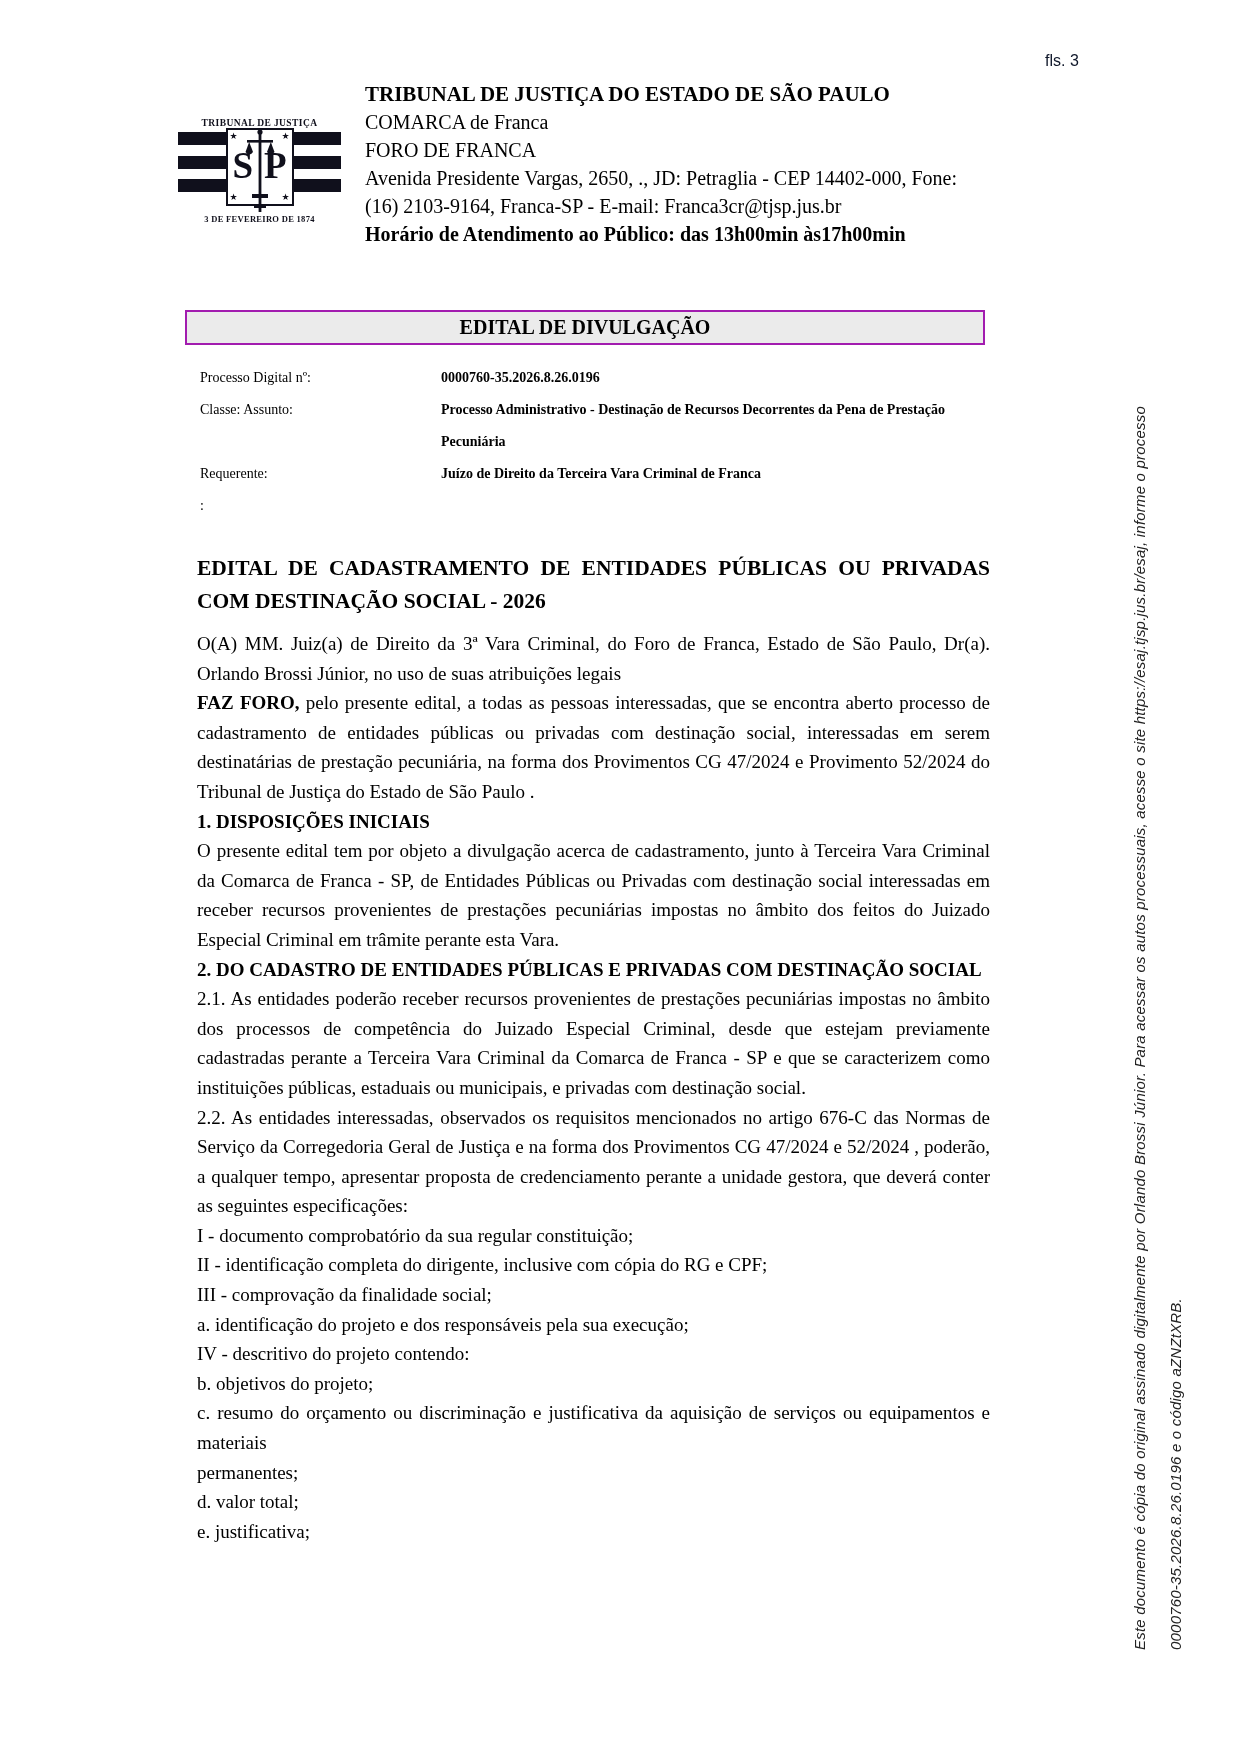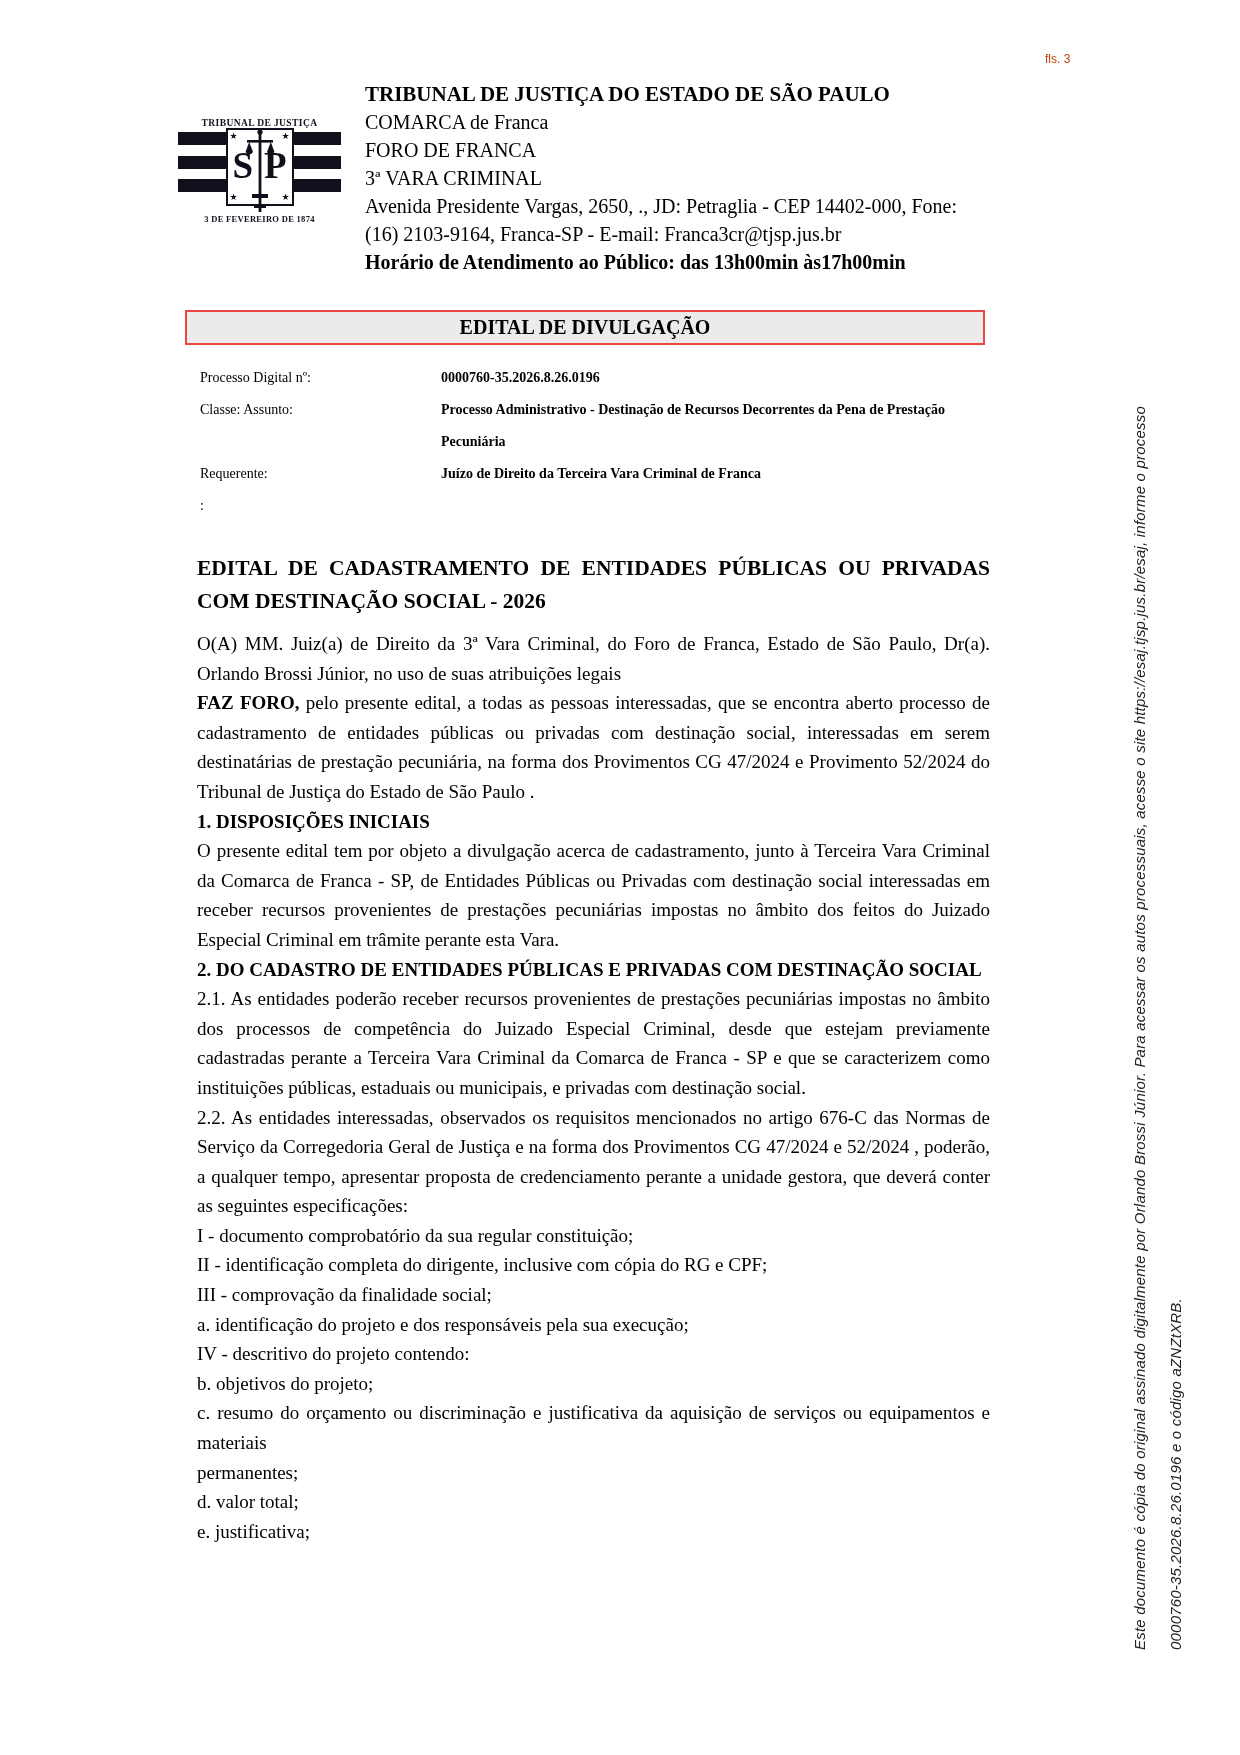--- a/index.html
+++ b/index.html
@@ -1,21 +1,21 @@
 <!DOCTYPE html>
 <html><head>
 <meta charset="utf-8">
 <style>
   html,body{margin:0;padding:0;background:#fff;}
   .page{position:relative;width:1240px;height:1755px;background:#ffffff;color:#000;
         font-family:"Liberation Serif","DejaVu Serif",serif;overflow:hidden;}
 
   
   .folio{position:absolute;left:1045px;top:52px;font-family:"Liberation Sans","DejaVu Sans",sans-serif;
-         font-size:12px;color:#c2410c;}
+         font-size:16px;color:#0f172a;}
 
   
   .header{position:absolute;left:178px;top:80px;width:815px;display:flex;}
   .logo{width:163px;margin-top:38px;flex:0 0 163px;color:#10101c;}
   .logo-title{font-size:9.5px;font-weight:bold;text-align:center;letter-spacing:.4px;margin-bottom:4px;}
   .emblem{position:relative;width:163px;height:70px;
           background:repeating-linear-gradient(180deg,#10101c 0 13px,#ffffff 13px 23.5px);}
   .emblem-square{position:absolute;left:calc(50% - 34px);top:-4px;width:64px;height:74px;
                  background:#fff;border:2px solid #10101c;overflow:visible;}
   .star{position:absolute;font-family:"DejaVu Sans",sans-serif;font-size:9px;line-height:9px;color:#10101c;}
@@ -24,21 +24,21 @@
   .letter{position:absolute;top:16px;font-size:37px;font-weight:bold;line-height:40px;}
   .letter.s{left:5px;} .letter.p{right:5px;}
   .scales{position:absolute;left:calc(50% - 15px);top:-2px;}
   .logo-date{font-size:8.5px;font-weight:bold;text-align:center;margin-top:12px;letter-spacing:.3px;}
 
   .header-text{margin-left:24px;line-height:28px;font-size:20px;white-space:nowrap;}
   .header-text .org{font-weight:bold;font-size:21px;}
   .header-text .bold{font-weight:bold;}
 
   
-  .banner{position:absolute;left:185px;top:310px;width:796px;border:2px solid #ef4444;background:#ebebeb;
+  .banner{position:absolute;left:185px;top:310px;width:796px;border:2px solid #a21caf;background:#ebebeb;
           text-align:center;font-weight:bold;font-size:20px;padding:4px 0;}
 
   
   .process{position:absolute;left:200px;top:362px;width:790px;font-size:14px;line-height:32px;}
   .prow{display:flex;align-items:flex-start;}
   .plabel{flex:0 0 205px;}
   .pvalue{flex:1;font-weight:bold;max-width:585px;margin-left:36px;}
 
   
   .bodytext{position:absolute;left:197px;top:552px;width:793px;text-align:justify;}
@@ -86,21 +86,20 @@
           </svg>
         </div>
       </div>
       <div class="logo-date">3 DE FEVEREIRO DE 1874</div>
     </div>
 
     <div class="header-text">
       <div class="org">TRIBUNAL DE JUSTIÇA DO ESTADO DE SÃO PAULO</div>
       <div>COMARCA de Franca</div>
       <div>FORO DE FRANCA</div>
-      <div>3ª VARA CRIMINAL</div>
       <div>Avenida Presidente Vargas, 2650, ., JD: Petraglia - CEP 14402-000, Fone:</div>
       <div>(16) 2103-9164, Franca-SP - E-mail: Franca3cr@tjsp.jus.br</div>
       <div class="bold">Horário de Atendimento ao Público: das 13h00min às17h00min</div>
     </div>
   </div>
 
   <div class="banner">
     <span>EDITAL DE DIVULGAÇÃO</span>
   </div>
 

